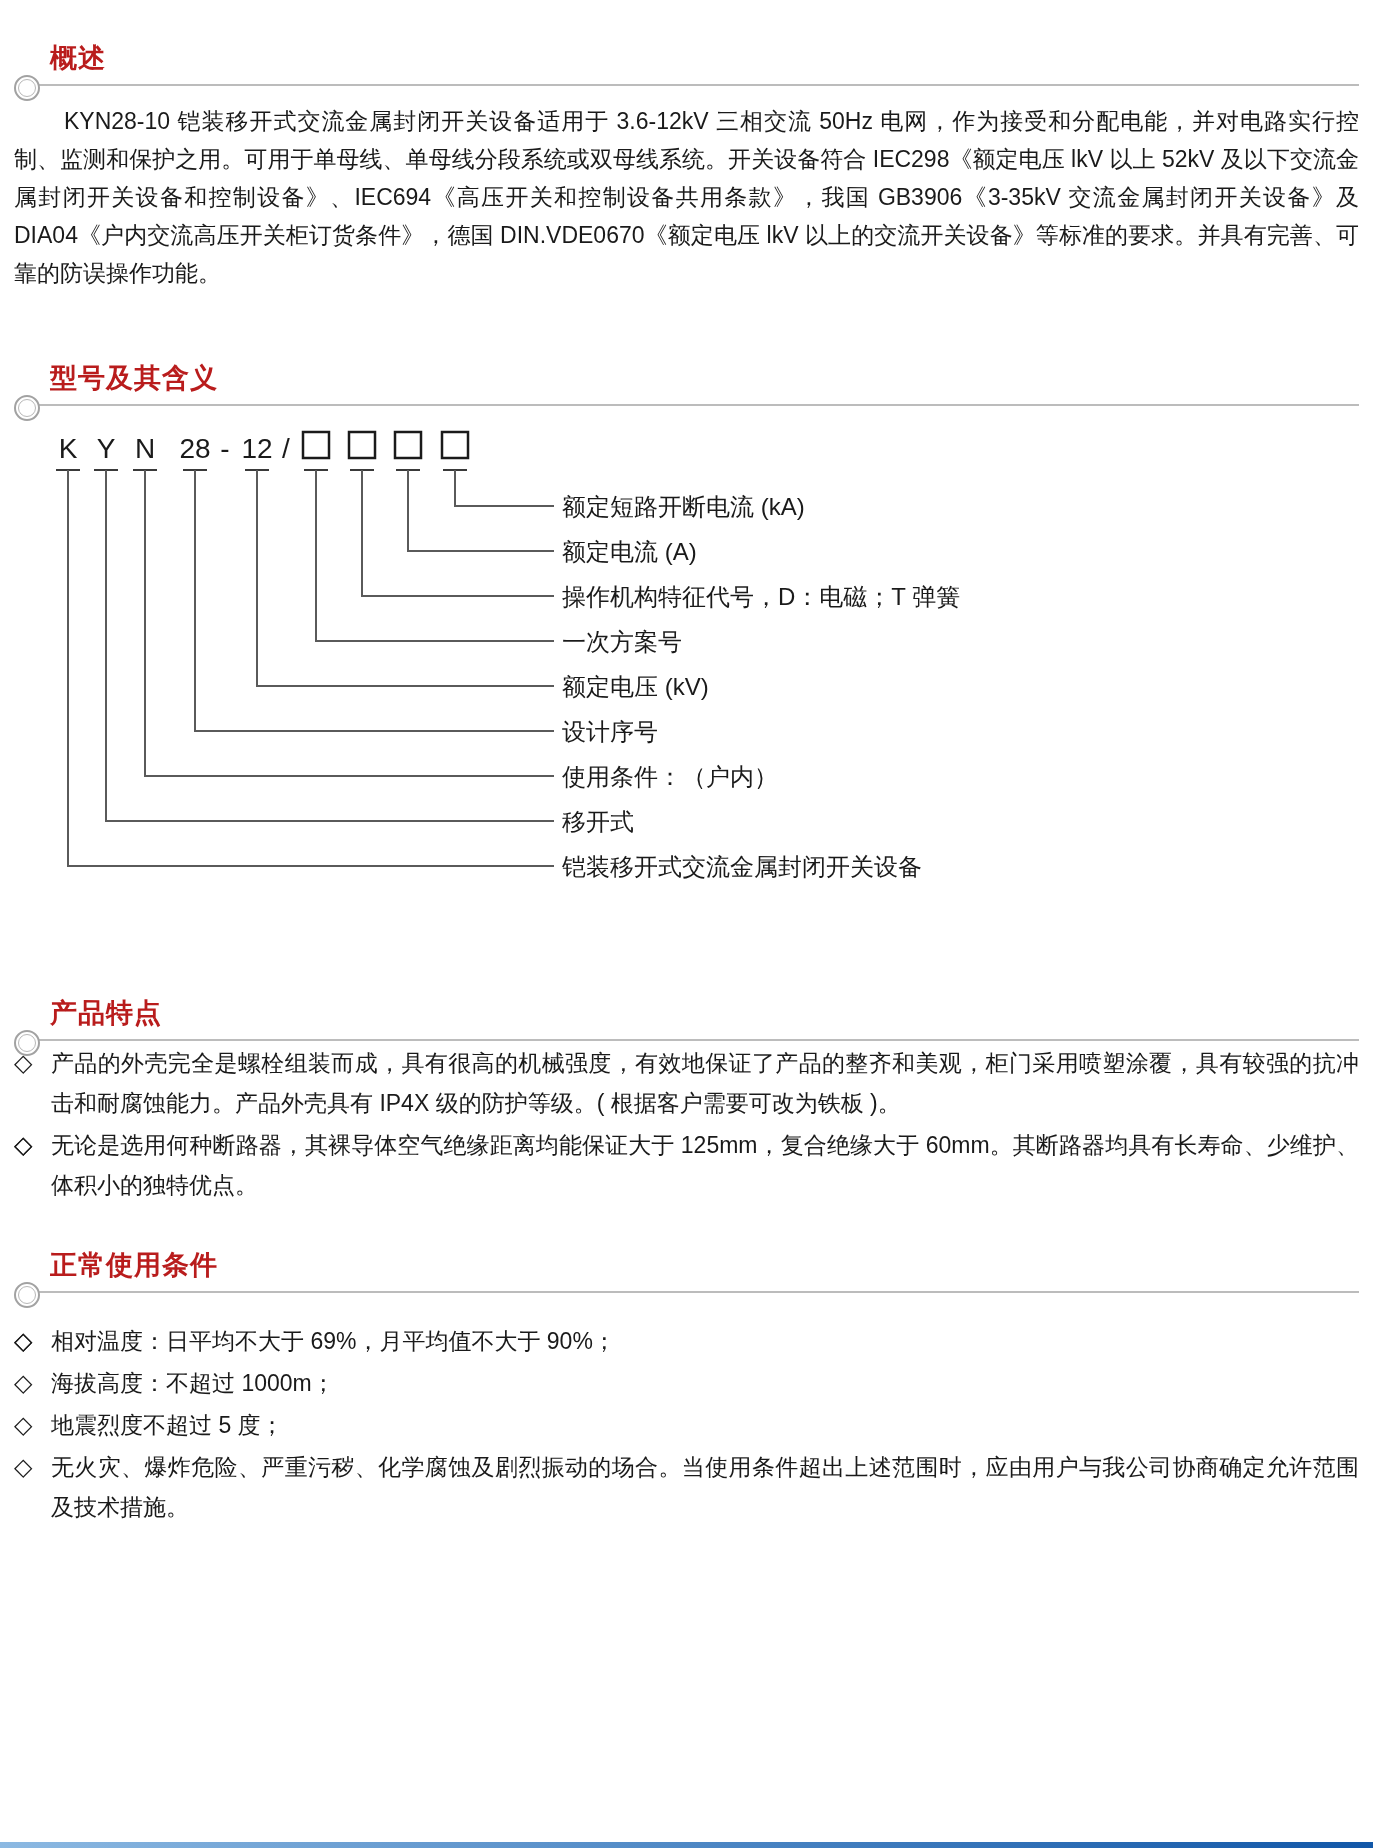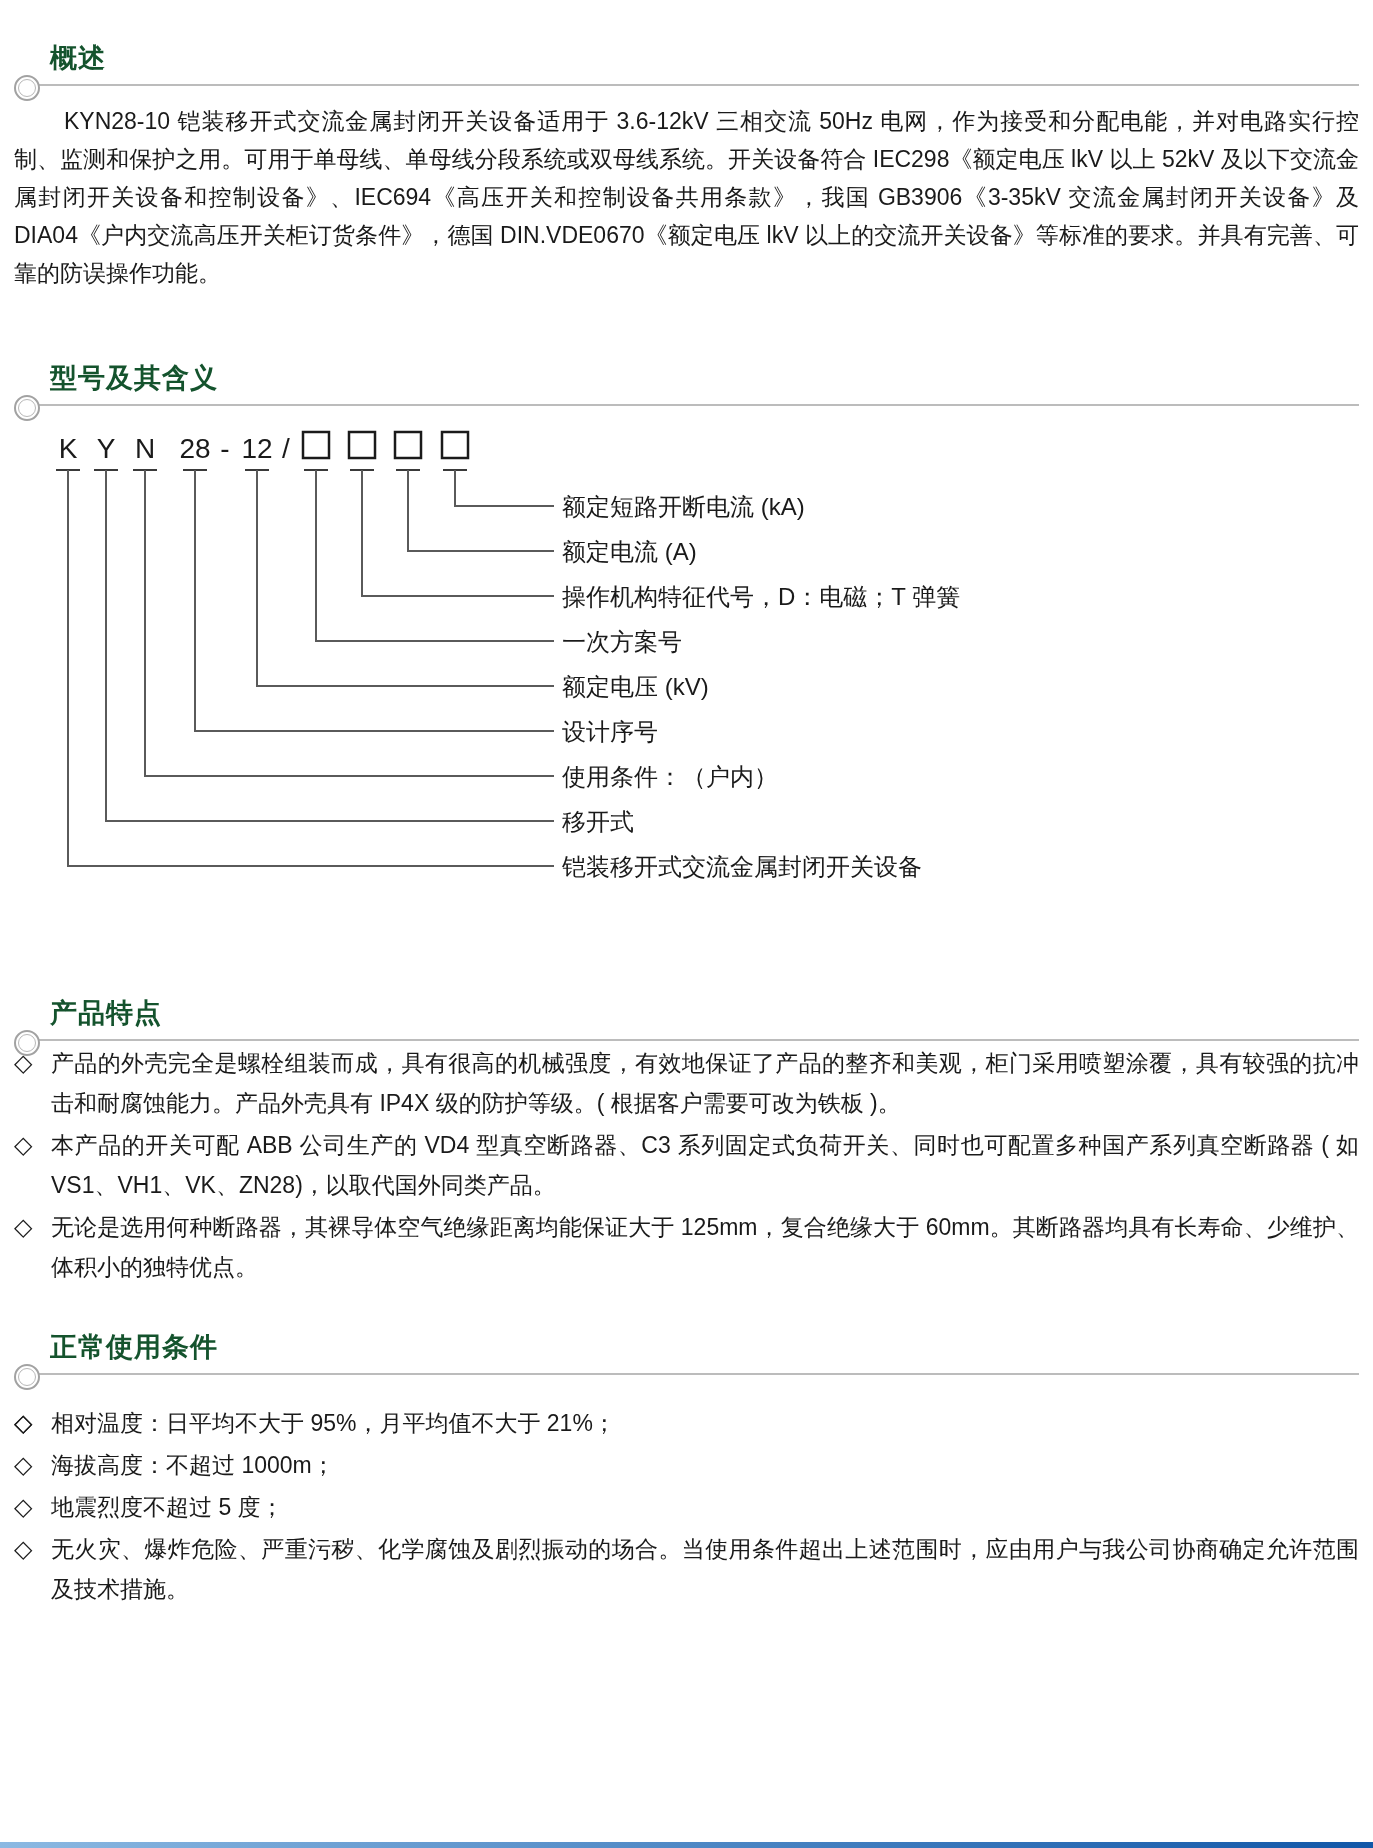--- a/index.html
+++ b/index.html
@@ -13,21 +13,21 @@
     width:1373px; height:1848px;
     box-sizing:border-box;
     padding:0 14px;
     overflow:hidden;
     background:#ffffff;
   }
   
   .sec-head { position:relative; height:68px; }
   .sec-head h2 {
     position:absolute; left:36px; bottom:10px; margin:0;
-    font-size:27px; font-weight:bold; color:#14532d; letter-spacing:1px;
+    font-size:27px; font-weight:bold; color:#b91c1c; letter-spacing:1px;
   }
   .sec-rule {
     position:absolute; left:24px; right:0; bottom:0; height:0;
     border-bottom:2px solid #bcbcbc;
   }
   .sec-ring {
     position:absolute; left:0; bottom:-15px;
     width:26px; height:26px; border:2px solid #a2a2a2; border-radius:50%;
     background:#fff; z-index:2; box-sizing:border-box;
   }
@@ -123,31 +123,31 @@
       <text x="548" y="460" dominant-baseline="central" font-size="24" font-family="&quot;Liberation Sans&quot;,&quot;DejaVu Sans&quot;,sans-serif" fill="#1a1a1a">铠装移开式交流金属封闭开关设备</text>
     </svg>
 
   <div class="sec-head" id="sec-features">
     <span class="sec-ring"></span>
     <h2>产品特点</h2>
     <div class="sec-rule"></div>
   </div>
   <div class="bullets">
       <div class="bullet"><span class="diamond">◇</span><span>产品的外壳完全是螺栓组装而成，具有很高的机械强度，有效地保证了产品的整齐和美观，柜门采用喷塑涂覆，具有较强的抗冲击和耐腐蚀能力。产品外壳具有 IP4X 级的防护等级。( 根据客户需要可改为铁板 )。</span></div>
-      <div class="bullet"><span class="diamond">◇</span><span>本产品的开关可配 ABB 公司生产的 VD4 型真空断路器、C3 系列固定式负荷开关、同时也可配置多种国产系列真空断路器 ( 如 VS1、VH1、VK、ZN28)，以取代国外同类产品。</span></div>
+      <div class="bullet"><span class="diamond">◇</span></div>
       <div class="bullet"><span class="diamond">◇</span><span>无论是选用何种断路器，其裸导体空气绝缘距离均能保证大于 125mm，复合绝缘大于 60mm。其断路器均具有长寿命、少维护、体积小的独特优点。</span></div>
     </div>
 
   <div class="sec-head" id="sec-conditions">
     <span class="sec-ring"></span>
     <h2>正常使用条件</h2>
     <div class="sec-rule"></div>
   </div>
   <div class="bullets cond">
       <div class="bullet"><span class="diamond">◇</span></div>
-      <div class="bullet"><span class="diamond">◇</span><span>相对温度：日平均不大于 95%，月平均值不大于 21%；</span></div>
+      <div class="bullet"><span class="diamond">◇</span><span>相对温度：日平均不大于 69%，月平均值不大于 90%；</span></div>
       <div class="bullet"><span class="diamond">◇</span><span>海拔高度：不超过 1000m；</span></div>
       <div class="bullet"><span class="diamond">◇</span><span>地震烈度不超过 5 度；</span></div>
       <div class="bullet"><span class="diamond">◇</span><span>无火灾、爆炸危险、严重污秽、化学腐蚀及剧烈振动的场合。当使用条件超出上述范围时，应由用户与我公司协商确定允许范围及技术措施。</span></div>
     </div>
 
   <div class="footer-bar"></div>
 </div>
 
 </body></html>

